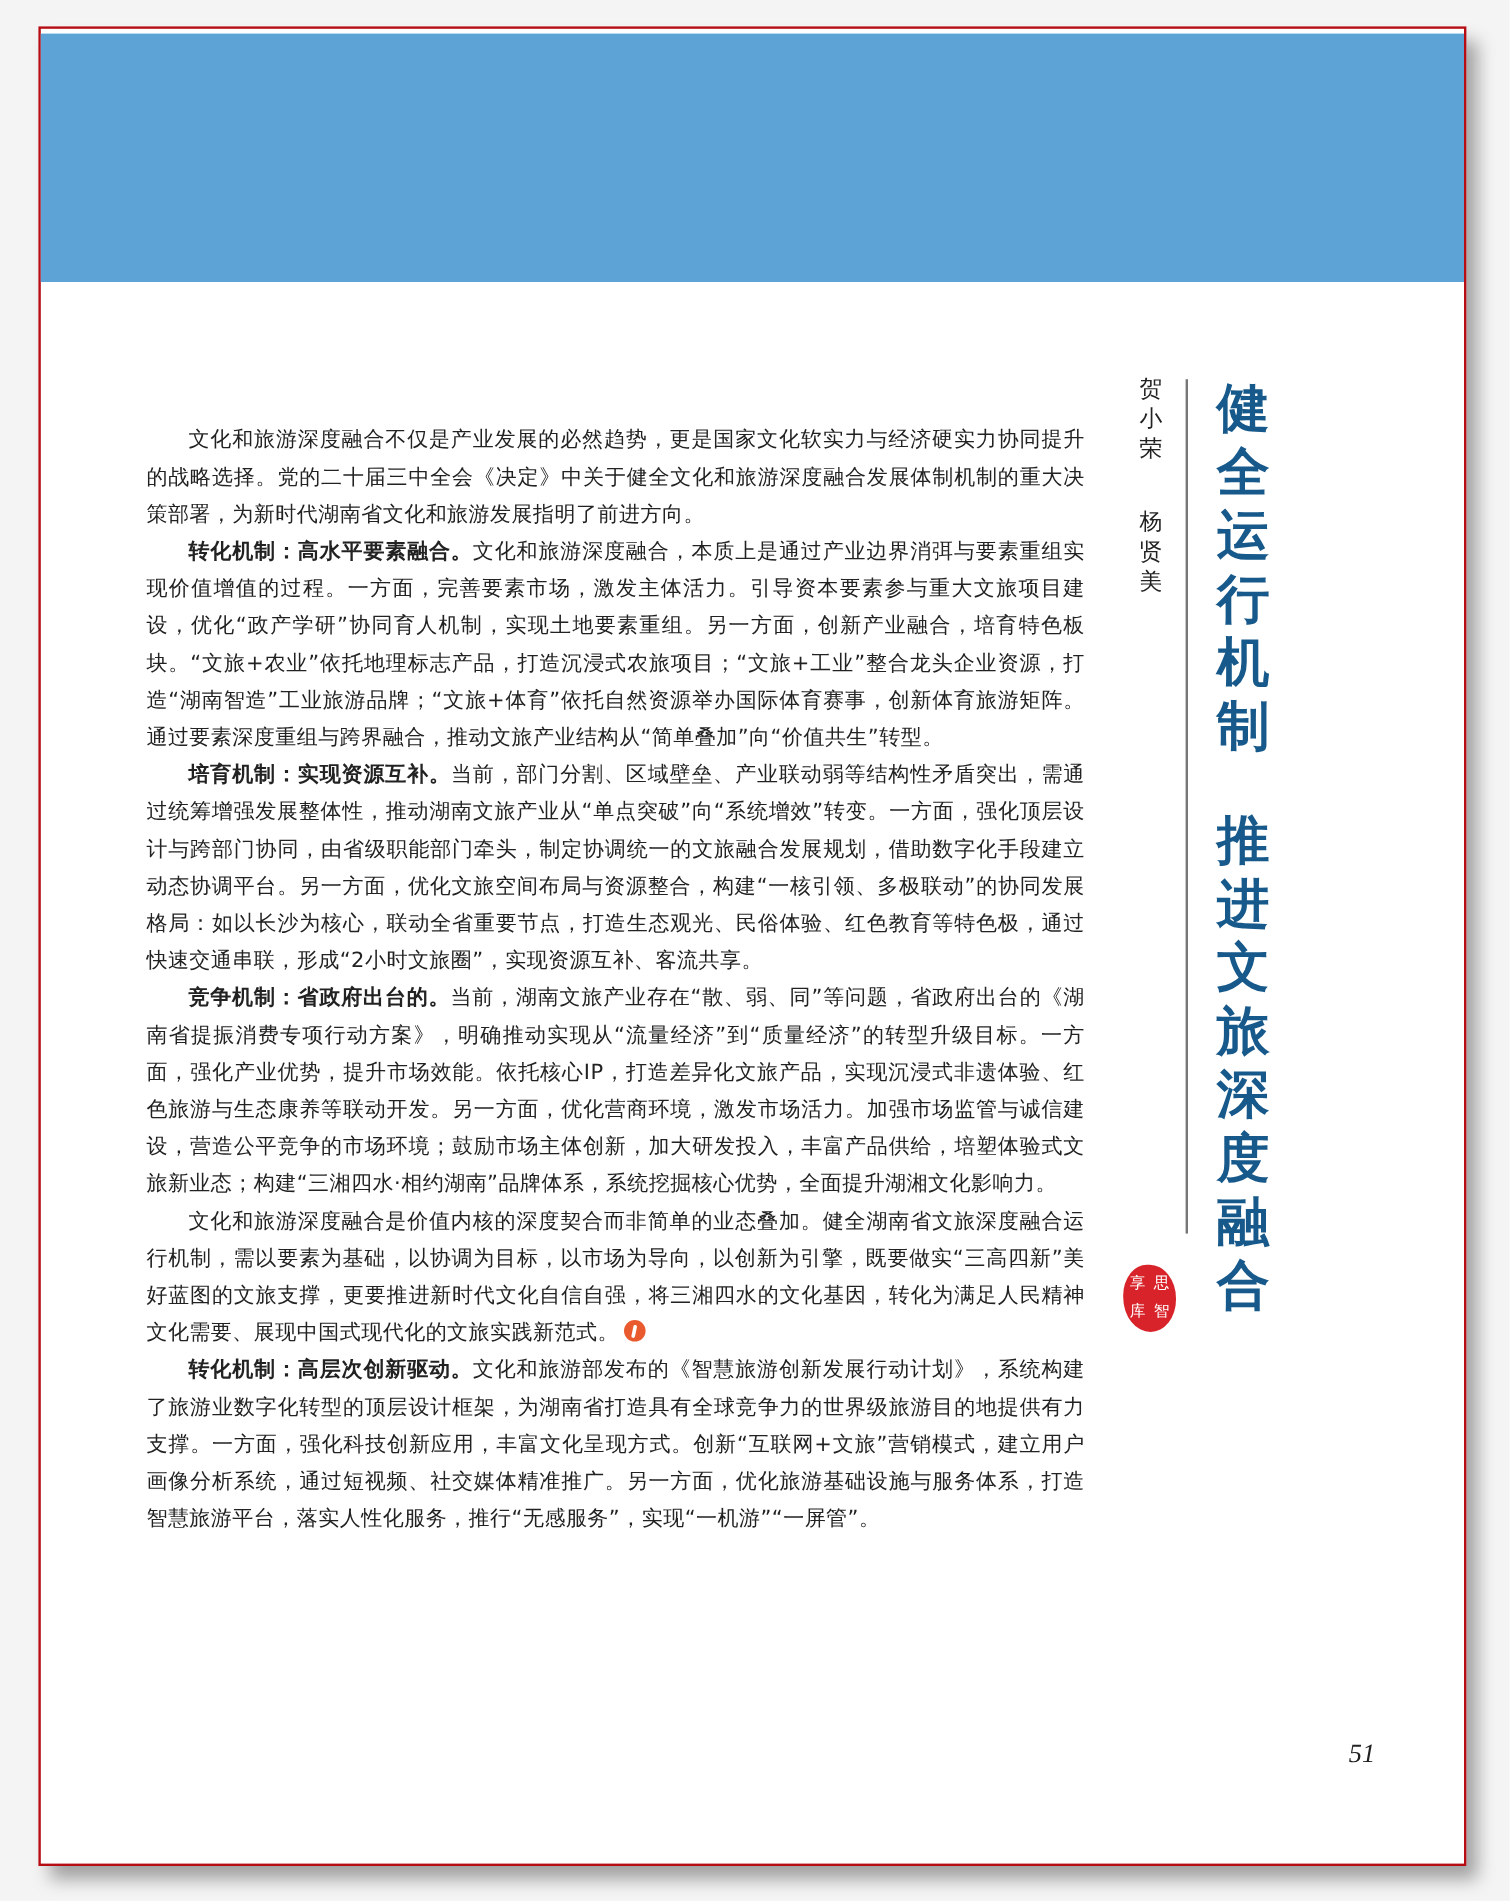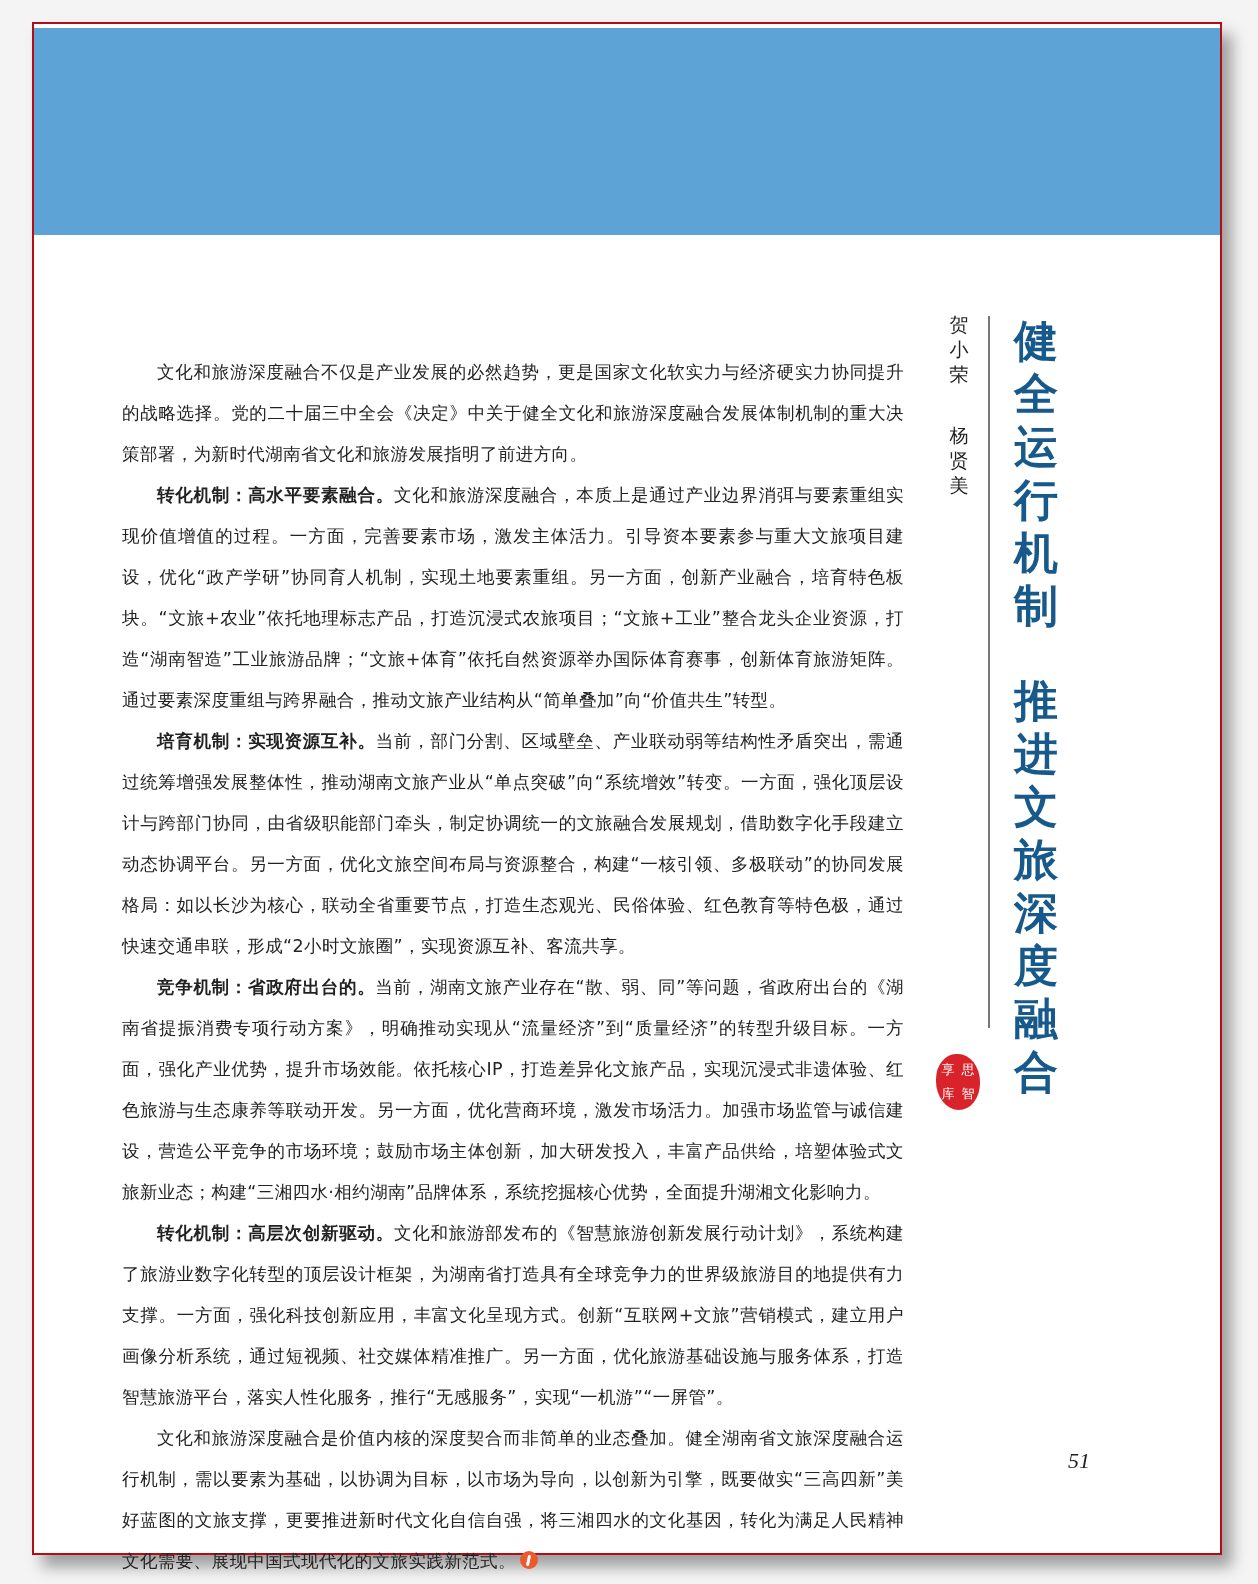--- a/index.html
+++ b/index.html
@@ -24,21 +24,21 @@
     left: 0; top: 4px; right: 0;
     height: 207px;
     background: #5ea3d6;
   }
   .body-text {
     position: absolute;
     left: 88px; top: 328px;
     width: 782px;
     font-family: "DejaVu Sans", sans-serif;
     font-size: 17.5px;
-    line-height: 41px;
+    line-height: 31px;
     color: #222;
     text-align: justify;
     letter-spacing: 0.4px;
   }
   .body-text p { margin: 0; text-indent: 2em; }
   .body-text b { font-weight: bold; }
   .end-mark {
     display: inline-block;
     width: 18px; height: 18px;
     border-radius: 50%;
@@ -107,21 +107,21 @@
     line-height: 14px;
     display: grid;
     grid-template-columns: 1fr 1fr;
     align-items: center;
     justify-items: center;
     padding: 4px 2px;
     box-sizing: border-box;
   }
   .page-number {
     position: absolute;
-    left: 1034px; top: 1424px;
+    left: 1090px; top: 1424px;
     font-family: "Liberation Serif", serif;
     font-style: italic;
     font-size: 22px;
     color: #222;
   }
 </style>
 </head>
 <body>
 
 <div class="page">
@@ -162,18 +162,18 @@
     <span>思</span>
     <span>库</span>
     <span>智</span>
   </div>
 
   <div class="body-text">
     <p>文化和旅游深度融合不仅是产业发展的必然趋势，更是国家文化软实力与经济硬实力协同提升的战略选择。党的二十届三中全会《决定》中关于健全文化和旅游深度融合发展体制机制的重大决策部署，为新时代湖南省文化和旅游发展指明了前进方向。</p>
     <p><b>转化机制：高水平要素融合。</b><span>文化和旅游深度融合，本质上是通过产业边界消弭与要素重组实现价值增值的过程。一方面，完善要素市场，激发主体活力。引导资本要素参与重大文旅项目建设，优化“政产学研”协同育人机制，实现土地要素重组。另一方面，创新产业融合，培育特色板块。“文旅+农业”依托地理标志产品，打造沉浸式农旅项目；“文旅+工业”整合龙头企业资源，打造“湖南智造”工业旅游品牌；“文旅+体育”依托自然资源举办国际体育赛事，创新体育旅游矩阵。通过要素深度重组与跨界融合，推动文旅产业结构从“简单叠加”向“价值共生”转型。</span></p>
     <p><b>培育机制：实现资源互补。</b><span>当前，部门分割、区域壁垒、产业联动弱等结构性矛盾突出，需通过统筹增强发展整体性，推动湖南文旅产业从“单点突破”向“系统增效”转变。一方面，强化顶层设计与跨部门协同，由省级职能部门牵头，制定协调统一的文旅融合发展规划，借助数字化手段建立动态协调平台。另一方面，优化文旅空间布局与资源整合，构建“一核引领、多极联动”的协同发展格局：如以长沙为核心，联动全省重要节点，打造生态观光、民俗体验、红色教育等特色极，通过快速交通串联，形成“2小时文旅圈”，实现资源互补、客流共享。</span></p>
     <p><b>竞争机制：省政府出台的。</b><span>当前，湖南文旅产业存在“散、弱、同”等问题，省政府出台的《湖南省提振消费专项行动方案》，明确推动实现从“流量经济”到“质量经济”的转型升级目标。一方面，强化产业优势，提升市场效能。依托核心IP，打造差异化文旅产品，实现沉浸式非遗体验、红色旅游与生态康养等联动开发。另一方面，优化营商环境，激发市场活力。加强市场监管与诚信建设，营造公平竞争的市场环境；鼓励市场主体创新，加大研发投入，丰富产品供给，培塑体验式文旅新业态；构建“三湘四水·相约湖南”品牌体系，系统挖掘核心优势，全面提升湖湘文化影响力。</span></p>
+    <p><span>文化和旅游深度融合是价值内核的深度契合而非简单的业态叠加。健全湖南省文旅深度融合运行机制，需以要素为基础，以协调为目标，以市场为导向，以创新为引擎，既要做实“三高四新”美好蓝图的文旅支撑，更要推进新时代文化自信自强，将三湘四水的文化基因，转化为满足人民精神文化需要、展现中国式现代化的文旅实践新范式。</span><span class="end-mark"></span></p>
     <p><b>转化机制：高层次创新驱动。</b><span>文化和旅游部发布的《智慧旅游创新发展行动计划》，系统构建了旅游业数字化转型的顶层设计框架，为湖南省打造具有全球竞争力的世界级旅游目的地提供有力支撑。一方面，强化科技创新应用，丰富文化呈现方式。创新“互联网+文旅”营销模式，建立用户画像分析系统，通过短视频、社交媒体精准推广。另一方面，优化旅游基础设施与服务体系，打造智慧旅游平台，落实人性化服务，推行“无感服务”，实现“一机游”“一屏管”。</span></p>
-    <p><span>文化和旅游深度融合是价值内核的深度契合而非简单的业态叠加。健全湖南省文旅深度融合运行机制，需以要素为基础，以协调为目标，以市场为导向，以创新为引擎，既要做实“三高四新”美好蓝图的文旅支撑，更要推进新时代文化自信自强，将三湘四水的文化基因，转化为满足人民精神文化需要、展现中国式现代化的文旅实践新范式。</span><span class="end-mark"></span></p>
   </div>
 
   <div class="page-number">51</div>
 </div>
 
 </body></html>

